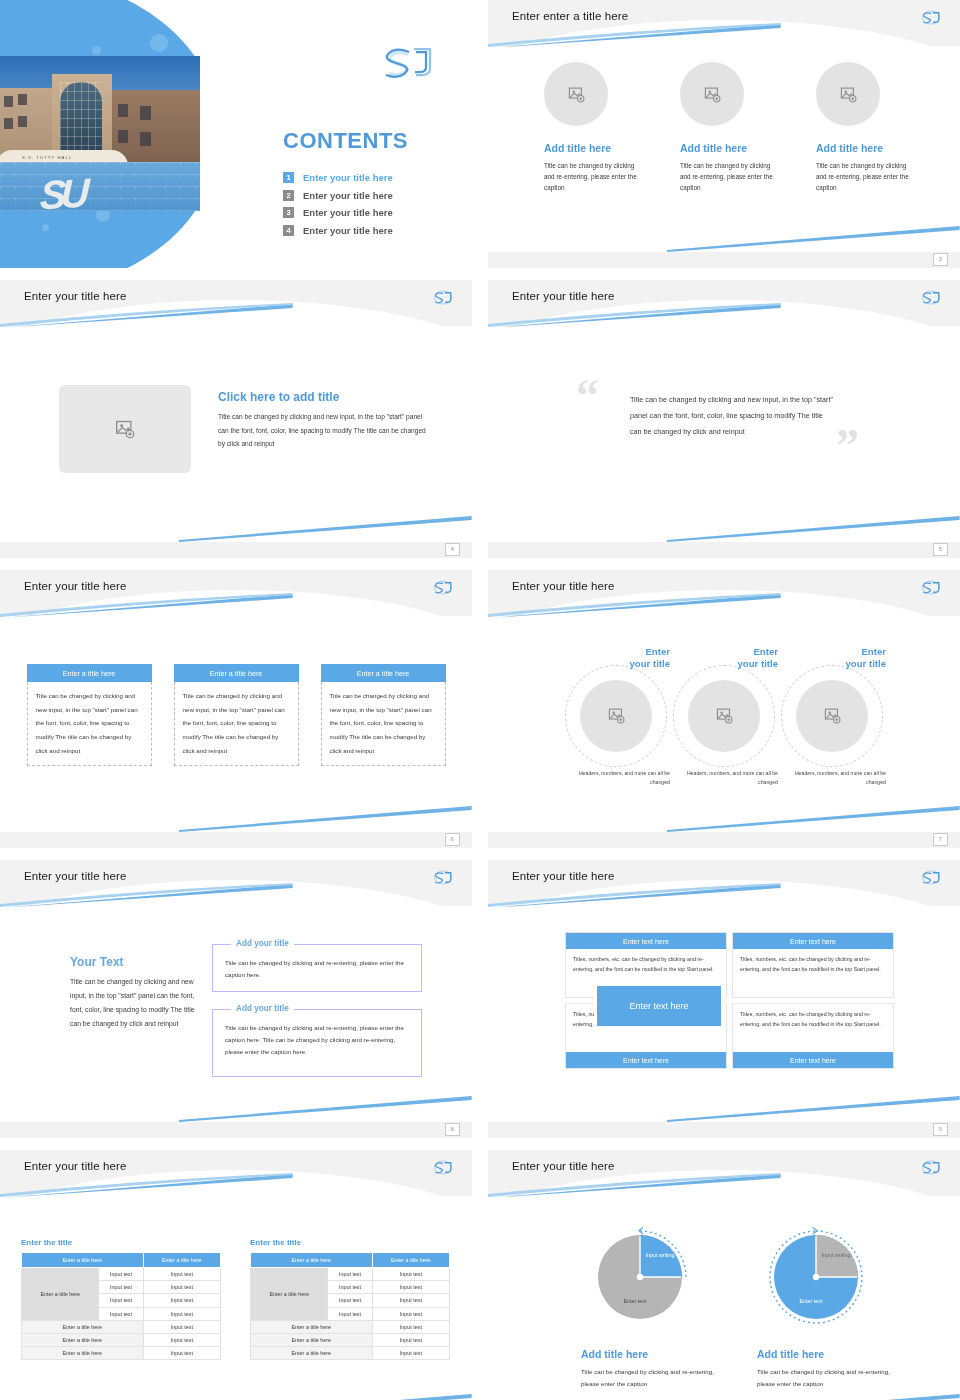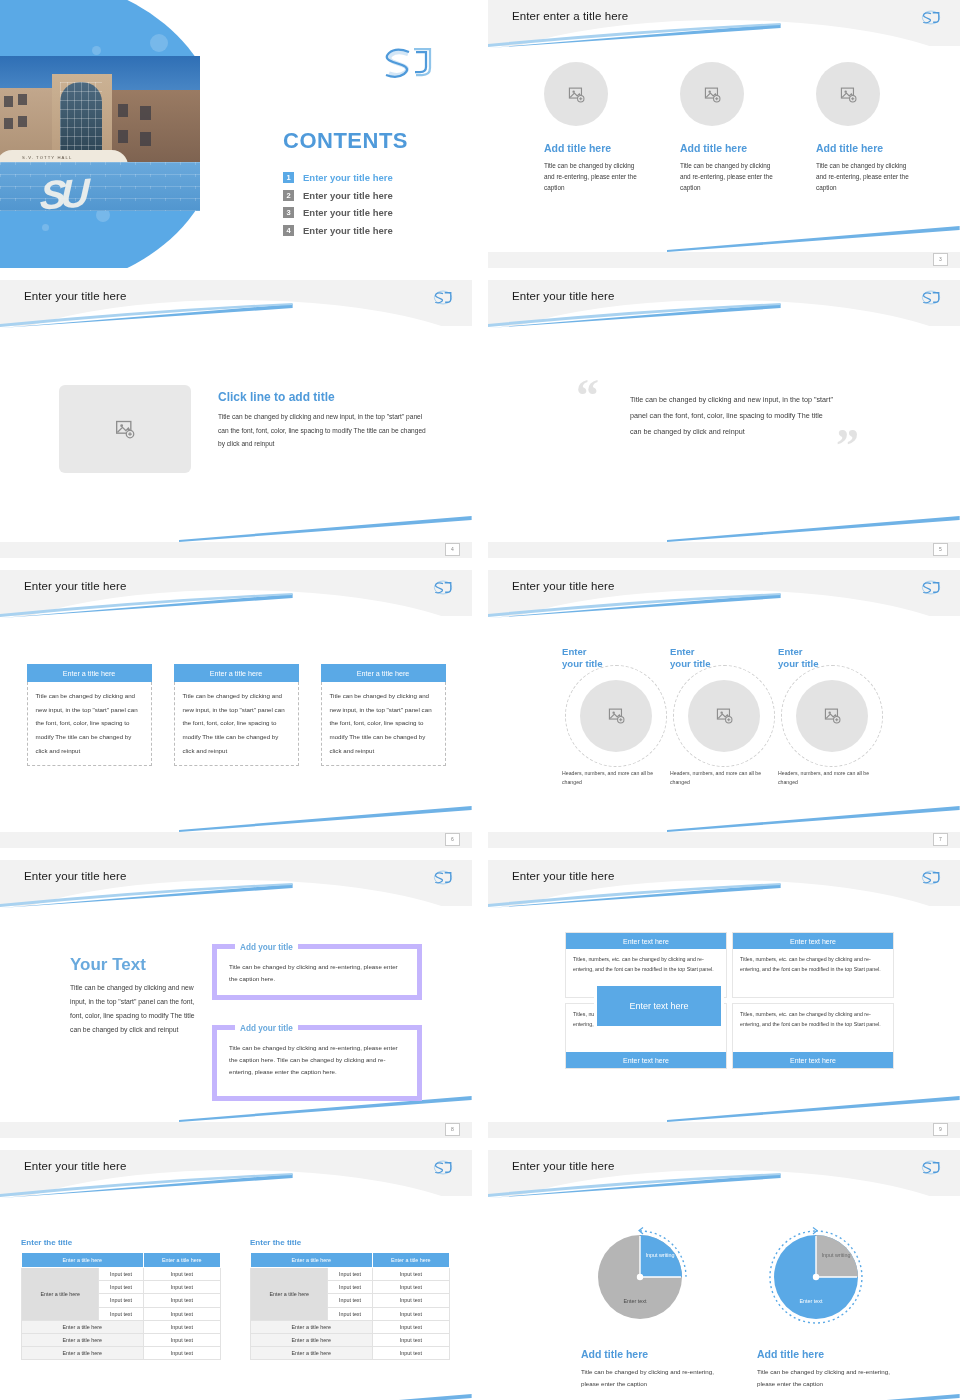--- a/index.html
+++ b/index.html
@@ -64,32 +64,32 @@
   .s4text{position:absolute;left:142px;top:112px;width:205px;font-size:7.2px;color:#3c3c3c;line-height:2.2;}
 
   
   .s5wrap{position:absolute;left:0;top:94px;width:100%;display:flex;justify-content:center;gap:22px;}
   .s5card{width:125px;}
   .s5head{background:#5aa9e6;color:#fff;font-size:7.2px;text-align:center;padding:4.5px 0;}
   .s5body{border-left:1px dashed #bdbdbd;border-right:1px dashed #bdbdbd;border-bottom:1px dashed #bdbdbd;padding:7px 8px 8px;font-size:6.2px;color:#3c3c3c;line-height:2.2;}
 
   
   .s6wrap{position:absolute;left:0;top:76px;width:100%;display:flex;justify-content:center;gap:0px;}
-  .s6col{width:108px;position:relative;text-align:left;}
+  .s6col{width:108px;position:relative;text-align:right;}
   .s6t{font-size:9.6px;color:#4f9ada;font-weight:bold;line-height:1.28;position:relative;z-index:3;}
   .s6ring{position:relative;width:100px;height:100px;margin:-6px auto 0;border:1px dashed #cfcfcf;border-radius:50%;display:flex;align-items:center;justify-content:center;}
   .s6inner{width:72px;height:72px;border-radius:50%;background:#e3e3e3;display:flex;align-items:center;justify-content:center;}
   .s6cap{font-size:5.2px;color:#4a4a4a;line-height:1.75;margin-top:2px;}
 
   
   .s7left{position:absolute;left:70px;top:95px;width:130px;}
-  .s7big{font-size:17px;font-weight:bold;color:#69a9dd;margin-bottom:6px;}
+  .s7big{font-size:12px;font-weight:bold;color:#69a9dd;margin-bottom:6px;}
   .s7body{font-size:6.8px;color:#3c3c3c;line-height:2.05;}
   .s7right{position:absolute;left:212px;top:84px;width:210px;}
-  .s7box{border:5px solid #c4b5fd;padding:12px 12px 10px;margin-bottom:25px;position:relative;}
+  .s7box{border:1px solid #c4b5fd;padding:12px 12px 10px;margin-bottom:17px;position:relative;}
   .s7box .bt{position:absolute;left:18px;top:-6px;background:#fff;padding:0 5px;font-size:8.2px;font-weight:bold;color:#69a9dd;}
   .s7box .bb{font-size:6.2px;color:#3c3c3c;line-height:1.95;}
 
   
   .s8grid{position:absolute;left:77px;top:72px;width:330px;}
   .s8row{display:flex;gap:5px;}
   .s8cell{width:162px;border:1px solid #e6e6e6;box-sizing:border-box;}
   .s8hd{background:#5aa9e6;color:#fff;font-size:7px;text-align:center;padding:4.5px 0;}
   .s8tx{font-size:5.3px;color:#3c3c3c;line-height:1.85;padding:6px 7px;height:48px;box-sizing:border-box;}
   .s8center{position:absolute;left:106px;top:123px;width:124px;height:40px;background:#5aa9e6;border:3px solid #fff;color:#fff;font-size:9px;display:flex;align-items:center;justify-content:center;}
@@ -270,21 +270,21 @@
 
     <div class="s3img">
       <svg style="width:20px;height:20px" viewBox="0 0 24 24">
         <rect x="2" y="3" width="17" height="14" fill="none" stroke="#8e8e8e" stroke-width="1.6"></rect>
         <circle cx="8" cy="8" r="1.7" fill="#8e8e8e"></circle>
         <path d="M3 16 L9 10 L13 14 L16 11 L18 14" fill="none" stroke="#8e8e8e" stroke-width="1.6"></path>
         <circle cx="18" cy="18" r="4.5" fill="#e8e8e8" stroke="#8e8e8e" stroke-width="1.5"></circle>
         <path d="M18 15.8 v4.4 M15.8 18 h4.4" stroke="#8e8e8e" stroke-width="1.5"></path>
       </svg>
     </div>
-    <div class="s3title">Click line to add title</div>
+    <div class="s3title">Click here to add title</div>
     <div class="s3body">Title can be changed by clicking and new input, in the top "start" panel can the font, font, color, line spacing to modify The title can be changed by click and reinput</div>
     <div class="footband"></div>
     <div class="pgbadge">4</div>
   </div>
 
   <div class="slide std">
     <div class="hdrband"></div>
     <div class="hdrtitle">Enter your title here</div>
     <svg class="logo" viewBox="0 0 60 44">
       <ellipse cx="30" cy="22" rx="20" ry="15" fill="none" stroke="#9ecbee" stroke-width="2"></ellipse>

